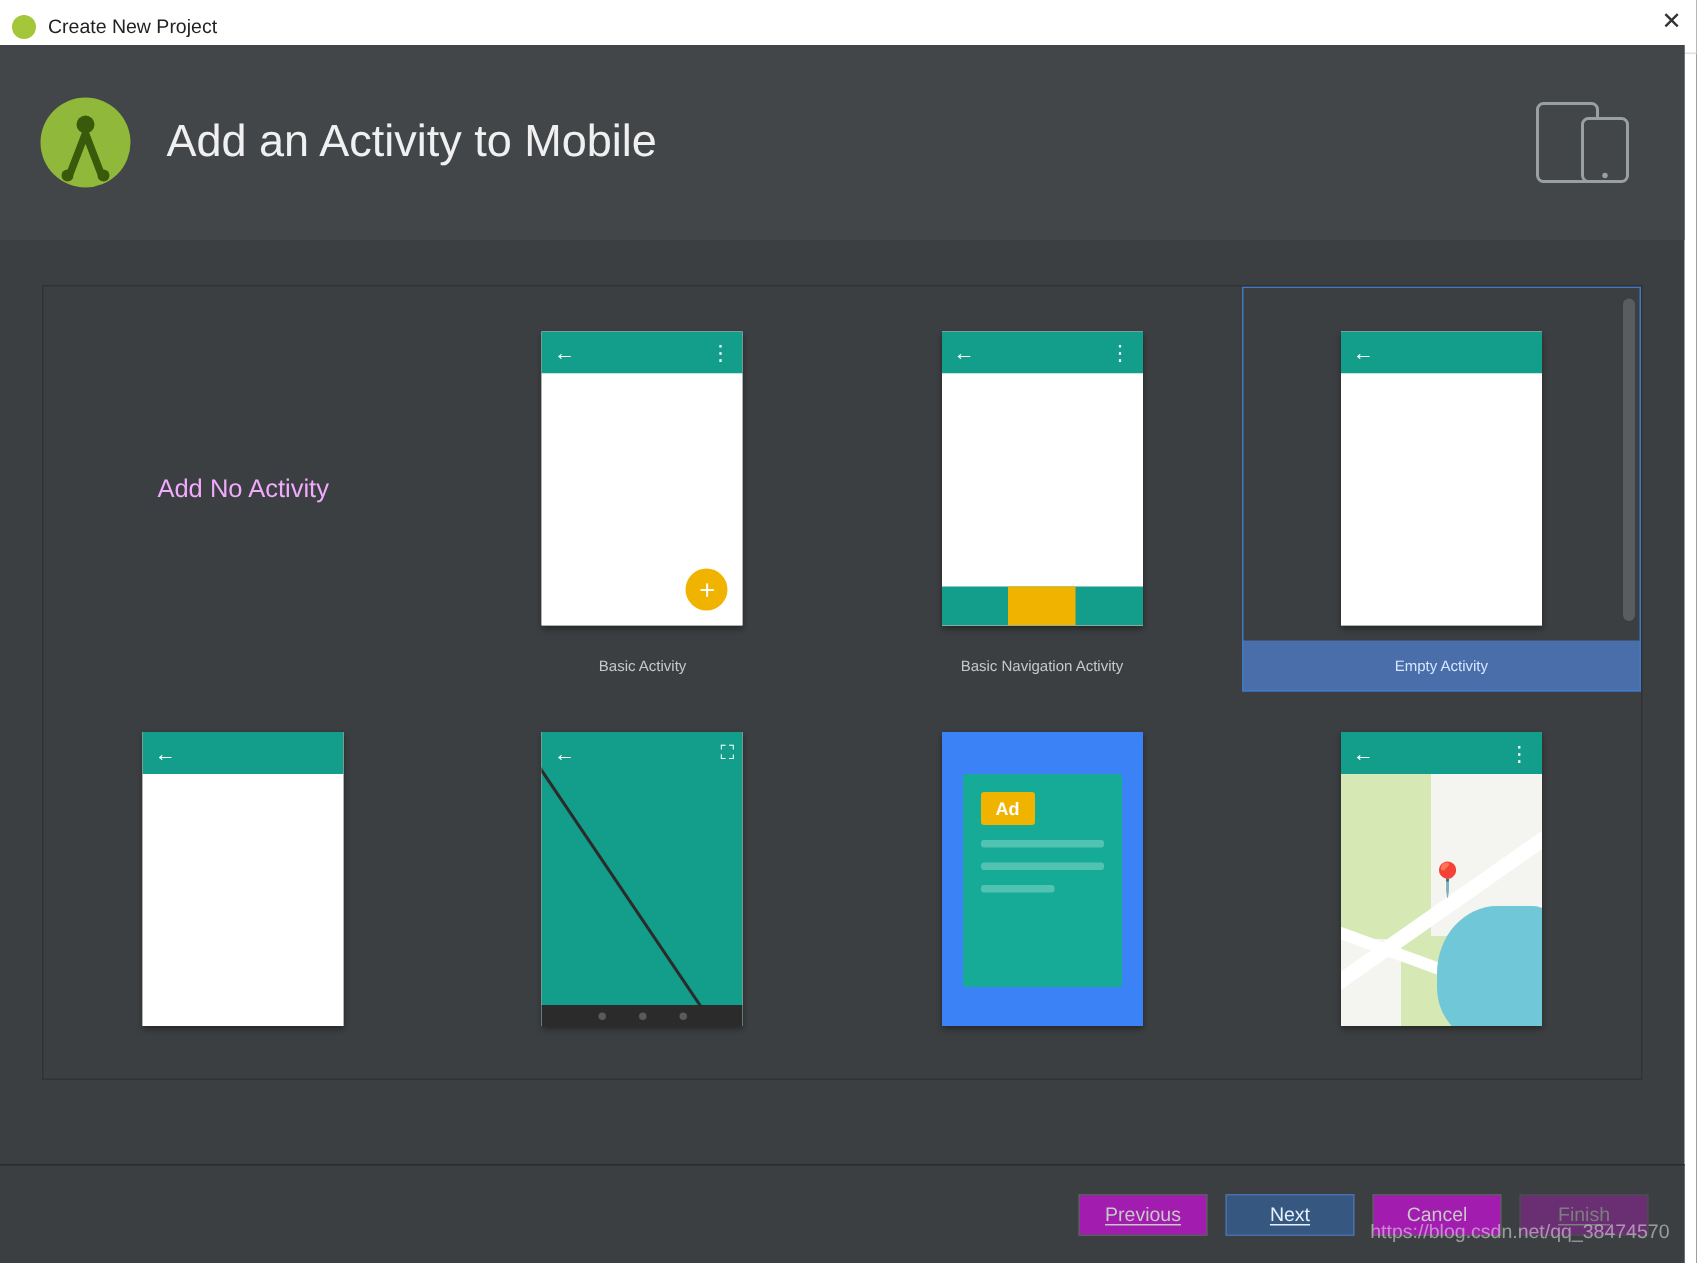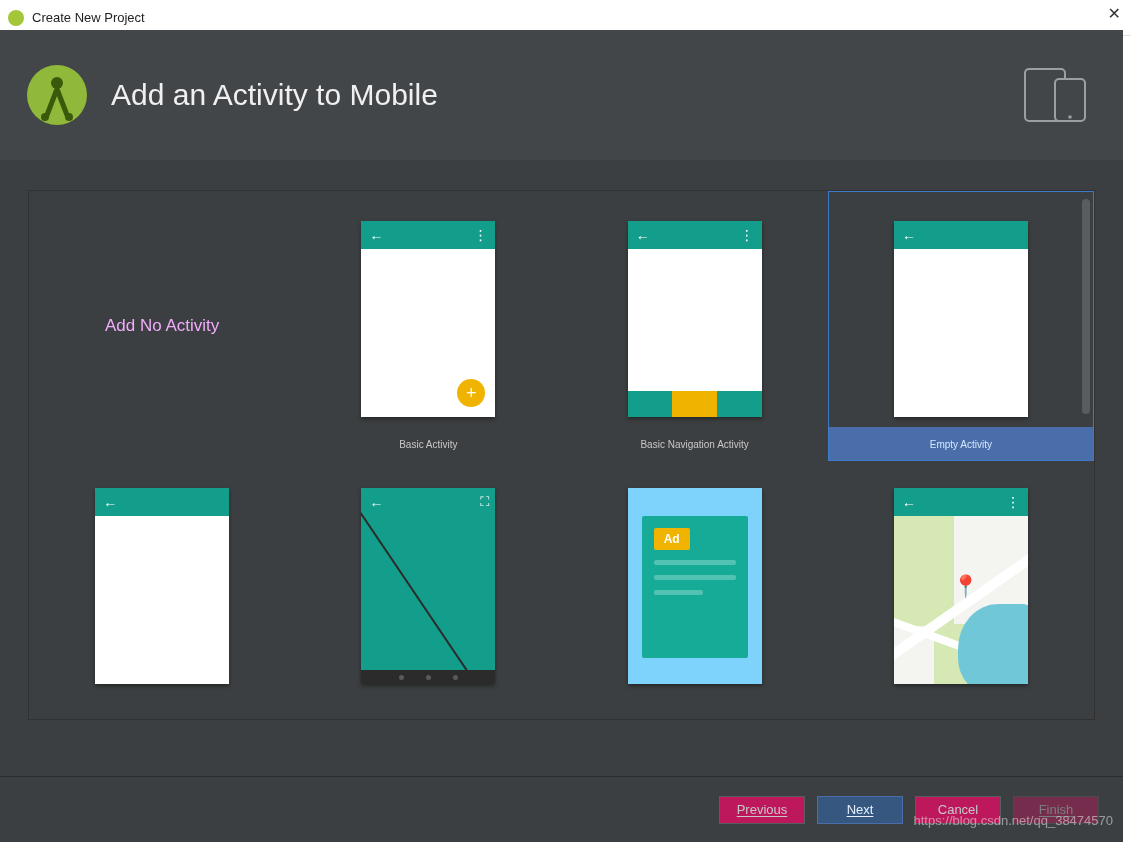--- a/index.html
+++ b/index.html
@@ -156,21 +156,21 @@
   .fullscreen-phone .diag {
     position:absolute; top:-20px; left:-30px; width:260px; height:2px;
     background:#2b2b2b; transform:rotate(56deg); transform-origin:left;
   }
   .fullscreen-phone .navdots {
     position:absolute; bottom:0; left:0; right:0; height:14px; background:#2b2b2b;
     display:flex; align-items:center; justify-content:center; gap:22px;
   }
   .fullscreen-phone .navdots span { width:5px; height:5px; background:#5a5a5a; border-radius:50%; }
 
-  .ad-phone .body { background:#7dd3fc; top:0;}
+  .ad-phone .body { background:#3b82f6; top:0;}
   .ad-phone .card {
     position:absolute; top:28px; left:14px; right:14px; bottom:26px;
     background:#15ab96; border-radius:2px; padding:12px;
   }
   .ad-phone .ad-badge {
     background:#f0b400; color:#fff; font-size:12px; font-weight:bold;
     padding:4px 10px; border-radius:2px; display:inline-block;
   }
   .ad-phone .line { height:5px; background:#52c3b2; margin-top:10px; border-radius:2px;}
   .ad-phone .line.short { width:60%; }
@@ -207,21 +207,21 @@
 
   .footer {
     height: 66px;
     border-top:1px solid #2b2b2b;
     display:flex; align-items:center; justify-content:flex-end;
     padding-right: 24px; gap:12px;
     background:#3c3f41;
   }
   .btn {
     min-width:86px; height:28px;
-    background:#be185d; color:#c8c8c8;
+    background:#a21caf; color:#c8c8c8;
     border:1px solid #5a5d5f; font-size:13px;
     display:flex; align-items:center; justify-content:center;
     cursor:pointer;
   }
   .btn u { text-decoration: underline; text-underline-offset:2px; }
   .btn.primary { background:#365880; border-color:#4a6ea9; color:#e6f0ff; }
   .btn.disabled { opacity:.45; cursor:default; }
 
   .watermark {
     position:absolute; right:10px; bottom:14px;

